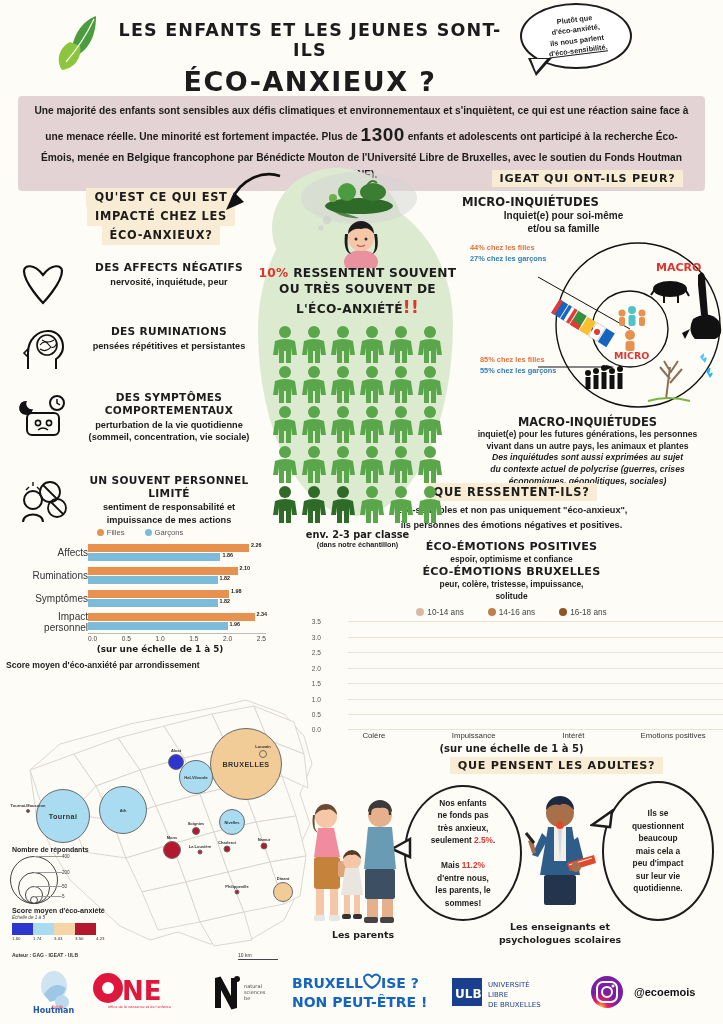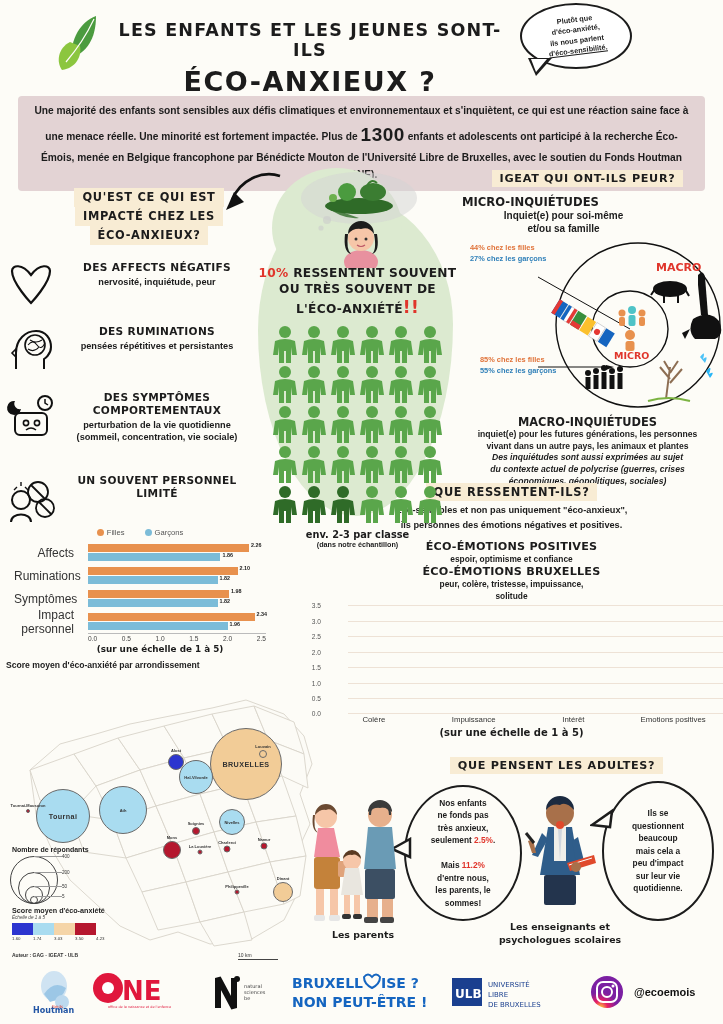--- a/index.html
+++ b/index.html
@@ -57,21 +57,21 @@
   .intro .big { font-size: 19px; font-weight: bold; vertical-align: -1px; letter-spacing: .5px; }
 
   
   .chip {
     display: inline-block; background: #f8ecd4; padding: 2px 8px;
     font-weight: bold; letter-spacing: .7px;
     font-family: "DejaVu Sans", sans-serif;
   }
 
   
-  .left-col { position: absolute; left: 0px; top: 188px; width: 258px; }
+  .left-col { position: absolute; left: 12px; top: 188px; width: 258px; }
   .left-title { text-align: center; font-size: 11.4px; line-height: 1.32; padding-left: 40px; }
   .impact-row { display: flex; align-items: flex-start; margin-top: 14px; }
   .impact-icon { width: 62px; flex: none; display: flex; justify-content: center; padding-top: 2px; }
   .impact-txt { flex: 1; text-align: center; padding-right: 6px; }
   .impact-h { font-size: 10.6px; font-weight: bold; letter-spacing: .3px; line-height: 1.2; font-family:"DejaVu Sans", sans-serif;}
   .impact-s { font-size: 9.2px; font-weight: 600; line-height: 1.38; margin-top: 2px; }
 
   
   .blob {
     position: absolute; left: 258px; top: 196px; width: 195px; height: 320px;
@@ -108,21 +108,21 @@
   .pct-f { color: #e0733a; } .pct-g { color: #2e7fb8; }
   .macro-h { text-align: center; font-size: 11.4px; font-weight: bold; font-family:"DejaVu Sans", sans-serif; }
   .macro-s { text-align: center; font-size: 8.6px; font-weight: 600; line-height: 1.36; padding: 0 4px; }
 
   
   .hchart { position: absolute; left: 14px; top: 528px; width: 252px; }
   .hlegend { display: flex; justify-content: center; gap: 20px; font-size: 7.6px; color: #555; align-items: center; }
   .dot { width: 7px; height: 7px; border-radius: 50%; display: inline-block; margin-right: 3px; vertical-align: -1px;}
   .hrows { margin-top: 4px; position: relative; }
   .hrow { display: flex; align-items: center; height: 23px; }
-  .hlabel { width: 74px; text-align: right; font-size: 12px; color: #333; padding-right: 14px; }
+  .hlabel { width: 74px; text-align: right; font-size: 10px; color: #333; padding-right: 0; }
   .hbars { flex: 1; position: relative; }
   .hbar { height: 8px; position: relative; margin: 1.5px 0; }
   .hbar span { position: absolute; left: 100%; top: -1.5px; font-size: 5.4px; font-weight: bold; padding-left: 2px; white-space: nowrap;}
   .haxis { display: flex; margin-left: 74px; font-size: 6.6px; color: #444; justify-content: space-between; padding-top: 1px; border-top: 1px solid #bbb;}
   .hscale { text-align: center; font-size: 8.8px; font-weight: bold; margin-top: 2px; margin-left: 40px; font-family:"DejaVu Sans", sans-serif;}
 
   
   .emo { position: absolute; left: 300px; top: 482px; width: 423px; }
   .emo-chip-wrap { text-align: center; }
   .emo-chip-wrap .chip { font-size: 11.4px; }
@@ -279,20 +279,21 @@
           <path d="M6 46 C6 36 26 36 26 46" fill="none" stroke="#111" stroke-width="2"></path>
           <circle cx="33" cy="16" r="10" fill="none" stroke="#111" stroke-width="1.8"></circle>
           <path d="M26 9 L40 23" stroke="#111" stroke-width="1.8"></path>
           <circle cx="40" cy="32" r="9" fill="none" stroke="#111" stroke-width="1.8"></circle>
           <path d="M34 26 L46 38" stroke="#111" stroke-width="1.8"></path>
           <path d="M9 14 l3 -3 M16 10 l0 -4 M23 14 l-3 -3" stroke="#111" stroke-width="1.4"></path>
         </svg>
       </div>
       <div class="impact-txt">
         <div class="impact-h">UN SOUVENT PERSONNEL LIMITÉ</div>
+        <div class="impact-s">sentiment de responsabilité et impuissance de mes actions</div>
       </div>
     </div>
   </div>
 
   <div class="blob"></div>
   <div class="blob2"></div>
 
   <div class="center">
     <div class="thought">
       <svg width="205" height="96" viewBox="0 0 205 96">
@@ -621,20 +622,25 @@
         <h4>ÉCO-ÉMOTIONS POSITIVES</h4>
         <p>espoir, optimisme et confiance</p>
       </div>
       <div class="emo-head">
         <h4>ÉCO-ÉMOTIONS BRUXELLES</h4>
         <p>peur, colère, tristesse, impuissance,</p>
         <p>solitude</p>
       </div>
     </div>
 
+    <div class="emo-legend" id="vlegend">
+        <span><span class="dot" style="background:#dbb9a0"></span>10-14 ans</span>
+        <span><span class="dot" style="background:#bf7f4b"></span>14-16 ans</span>
+        <span><span class="dot" style="background:#8f5522"></span>16-18 ans</span>
+      </div>
     <div class="vchart">
       <div class="vaxis" id="vaxis">
           <div class="vtick" style="top:100%">0.0</div>
           <div class="vtick" style="top:85.71428571428572%">0.5</div>
           <div class="vtick" style="top:71.42857142857143%">1.0</div>
           <div class="vtick" style="top:57.142857142857146%">1.5</div>
           <div class="vtick" style="top:42.85714285714286%">2.0</div>
           <div class="vtick" style="top:28.57142857142857%">2.5</div>
           <div class="vtick" style="top:14.285714285714292%">3.0</div>
           <div class="vtick" style="top:0%">3.5</div>

